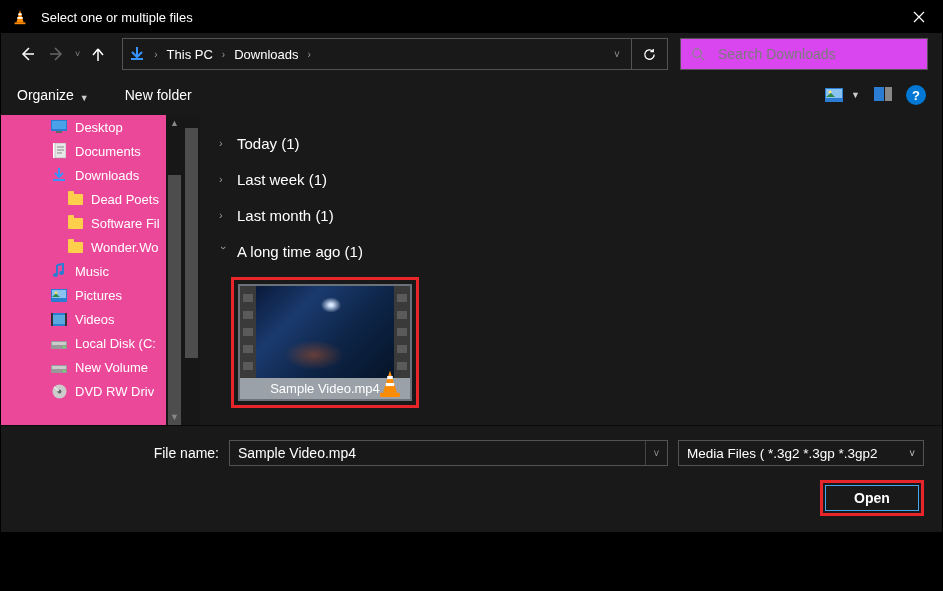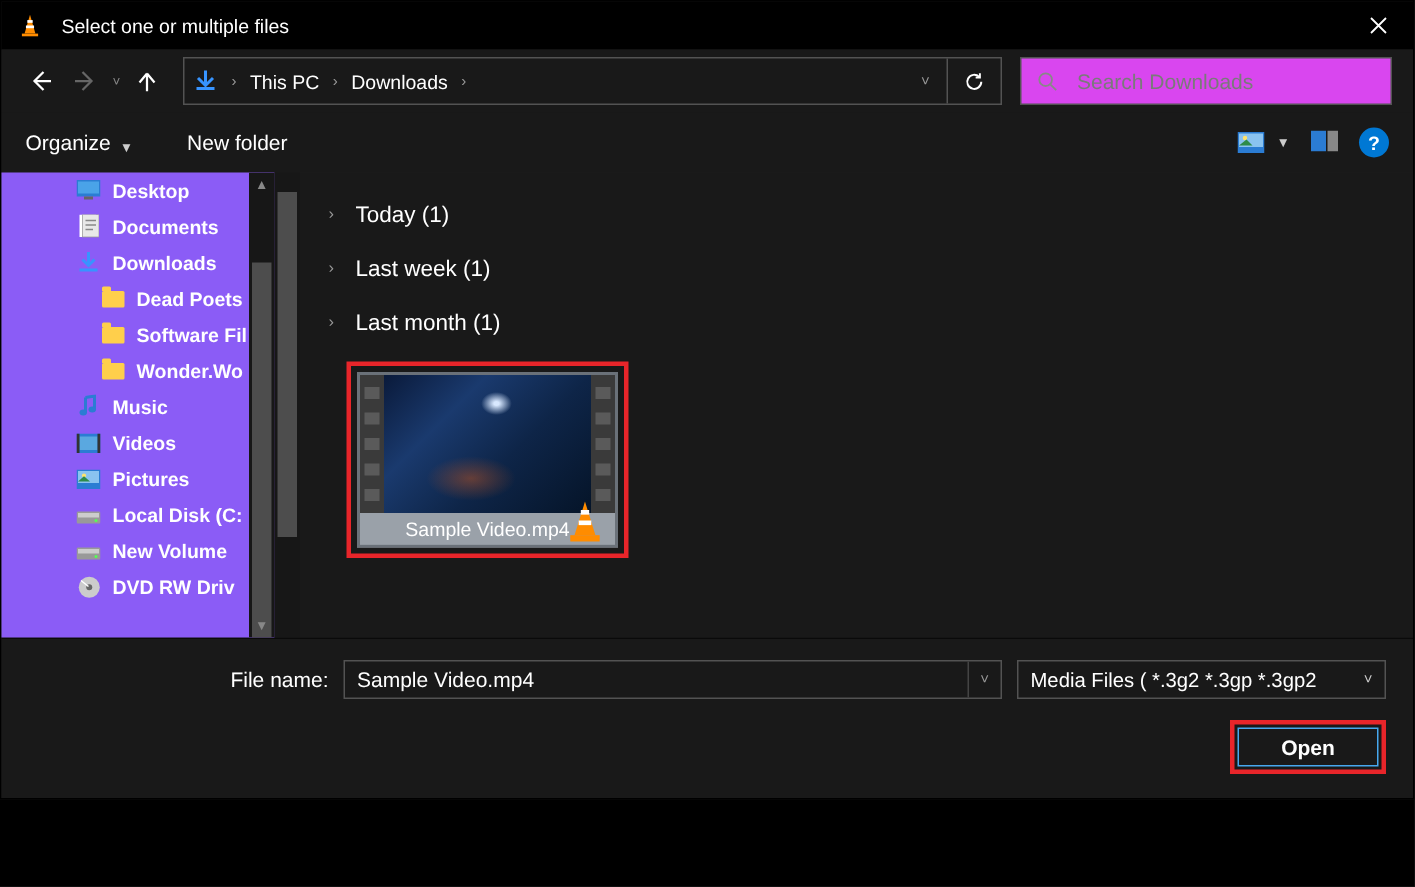--- a/index.html
+++ b/index.html
@@ -32,21 +32,21 @@
 
 .toolbar { height: 40px; background: #191919; display: flex; align-items: center; padding: 0 16px; color: #fff; font-size: 14px; }
 .toolbar .organize { display: flex; align-items: flex-end; gap: 6px; cursor: pointer; }
 .toolbar .newfolder { margin-left: 36px; cursor: pointer; }
 .toolbar-right { margin-left: auto; display: flex; align-items: center; gap: 14px; }
 .toolbar-right .view-btn { display: flex; align-items: center; gap: 8px; cursor: pointer; }
 .help-icon { width: 20px; height: 20px; border-radius: 50%; background: #0078d4; color: #fff; display: flex; align-items: center; justify-content: center; font-size: 13px; font-weight: bold; cursor: pointer; }
 
 .content { flex: 1; display: flex; background: #202020; min-height: 0; }
 
-.sidebar { width: 182px; background: #8b5cf6; overflow: hidden; position: relative; display: flex; flex-direction: column; font-weight: bold; }
+.sidebar { width: 182px; background: #ec4899; overflow: hidden; position: relative; display: flex; flex-direction: column; }
 .sidebar-inner { flex: 1; overflow: hidden; }
 .tree-item { display: flex; align-items: center; height: 24px; color: #fff; font-size: 13px; padding-left: 50px; cursor: pointer; gap: 8px; white-space: nowrap; }
 .tree-item.sub { padding-left: 66px; }
 .tree-icon { width: 16px; height: 14px; flex-shrink: 0; display: flex; align-items: center; justify-content: center; }
 .sidebar-scroll { width: 17px; background: #171717; position: absolute; right: 0; top: 0; bottom: 0; }
 .sidebar-scroll .up-arr { height: 16px; display:flex; align-items:center; justify-content:center; color:#888; font-size:9px; }
 .sidebar-scroll .dn-arr { position:absolute; bottom:0; height: 16px; width:100%; display:flex; align-items:center; justify-content:center; color:#888; font-size:9px; }
 .sidebar-scroll .thumb { position: absolute; left: 2px; right: 2px; top: 60px; height: 260px; background: #4d4d4d; }
 
 .main-area { flex: 1; background: #191919; position: relative; padding: 10px 16px; color: #fff; overflow: hidden; }
@@ -239,37 +239,37 @@
                 <path d="M5 2 L11 1 V10" stroke="#2b7cd3" stroke-width="2" fill="none"></path>
                 <ellipse cx="9.5" cy="10" rx="2.5" ry="2" fill="#2b7cd3"></ellipse>
               </svg>
             </span>
             <span>Music</span>
           </div>
           <div class="tree-item">
             <span class="tree-icon">
               <svg width="16" height="13" viewBox="0 0 16 13">
                 <rect x="0" y="0" width="16" height="13" fill="#2b7cd3"></rect>
+                <rect x="1" y="1" width="14" height="8" fill="#8ac3f0"></rect>
+                <circle cx="5" cy="4" r="1.4" fill="#ffe36e"></circle>
+                <path d="M1 8 L5 4.5 L9 8 Z" fill="#2e8b4a"></path>
+              </svg>
+            </span>
+            <span>Pictures</span>
+          </div>
+          <div class="tree-item">
+            <span class="tree-icon">
+              <svg width="16" height="13" viewBox="0 0 16 13">
+                <rect x="0" y="0" width="16" height="13" fill="#2b7cd3"></rect>
                 <rect x="2" y="2" width="12" height="9" fill="#5aa8e0"></rect>
                 <rect x="0" y="0" width="2" height="13" fill="#333"></rect>
                 <rect x="14" y="0" width="2" height="13" fill="#333"></rect>
               </svg>
             </span>
             <span>Videos</span>
-          </div>
-          <div class="tree-item">
-            <span class="tree-icon">
-              <svg width="16" height="13" viewBox="0 0 16 13">
-                <rect x="0" y="0" width="16" height="13" fill="#2b7cd3"></rect>
-                <rect x="1" y="1" width="14" height="8" fill="#8ac3f0"></rect>
-                <circle cx="5" cy="4" r="1.4" fill="#ffe36e"></circle>
-                <path d="M1 8 L5 4.5 L9 8 Z" fill="#2e8b4a"></path>
-              </svg>
-            </span>
-            <span>Pictures</span>
           </div>
           <div class="tree-item">
             <span class="tree-icon">
               <svg width="16" height="13" viewBox="0 0 16 13">
                 <rect x="0" y="4" width="16" height="8" fill="#999" rx="1"></rect>
                 <rect x="1" y="5" width="14" height="3" fill="#ccc"></rect>
                 <circle cx="13" cy="10" r="1" fill="#5f5"></circle>
               </svg>
             </span>
             <span>Local Disk (C:</span>
@@ -311,20 +311,24 @@
             <span class="chev">›</span>
             <span>Today (1)</span>
           </div>
         <div class="group">
             <span class="chev">›</span>
             <span>Last week (1)</span>
           </div>
         <div class="group">
             <span class="chev">›</span>
             <span>Last month (1)</span>
+          </div>
+        <div class="group">
+            <span class="chev" style="transform:rotate(90deg);display:inline-block">›</span>
+            <span>A long time ago (1)</span>
           </div>
 
         <div class="file-item">
           <div class="file-thumb-wrap">
             <div class="filmstrip">
               <div class="strip">
                   <div class="hole"></div>
                   <div class="hole"></div>
                   <div class="hole"></div>
                   <div class="hole"></div>

